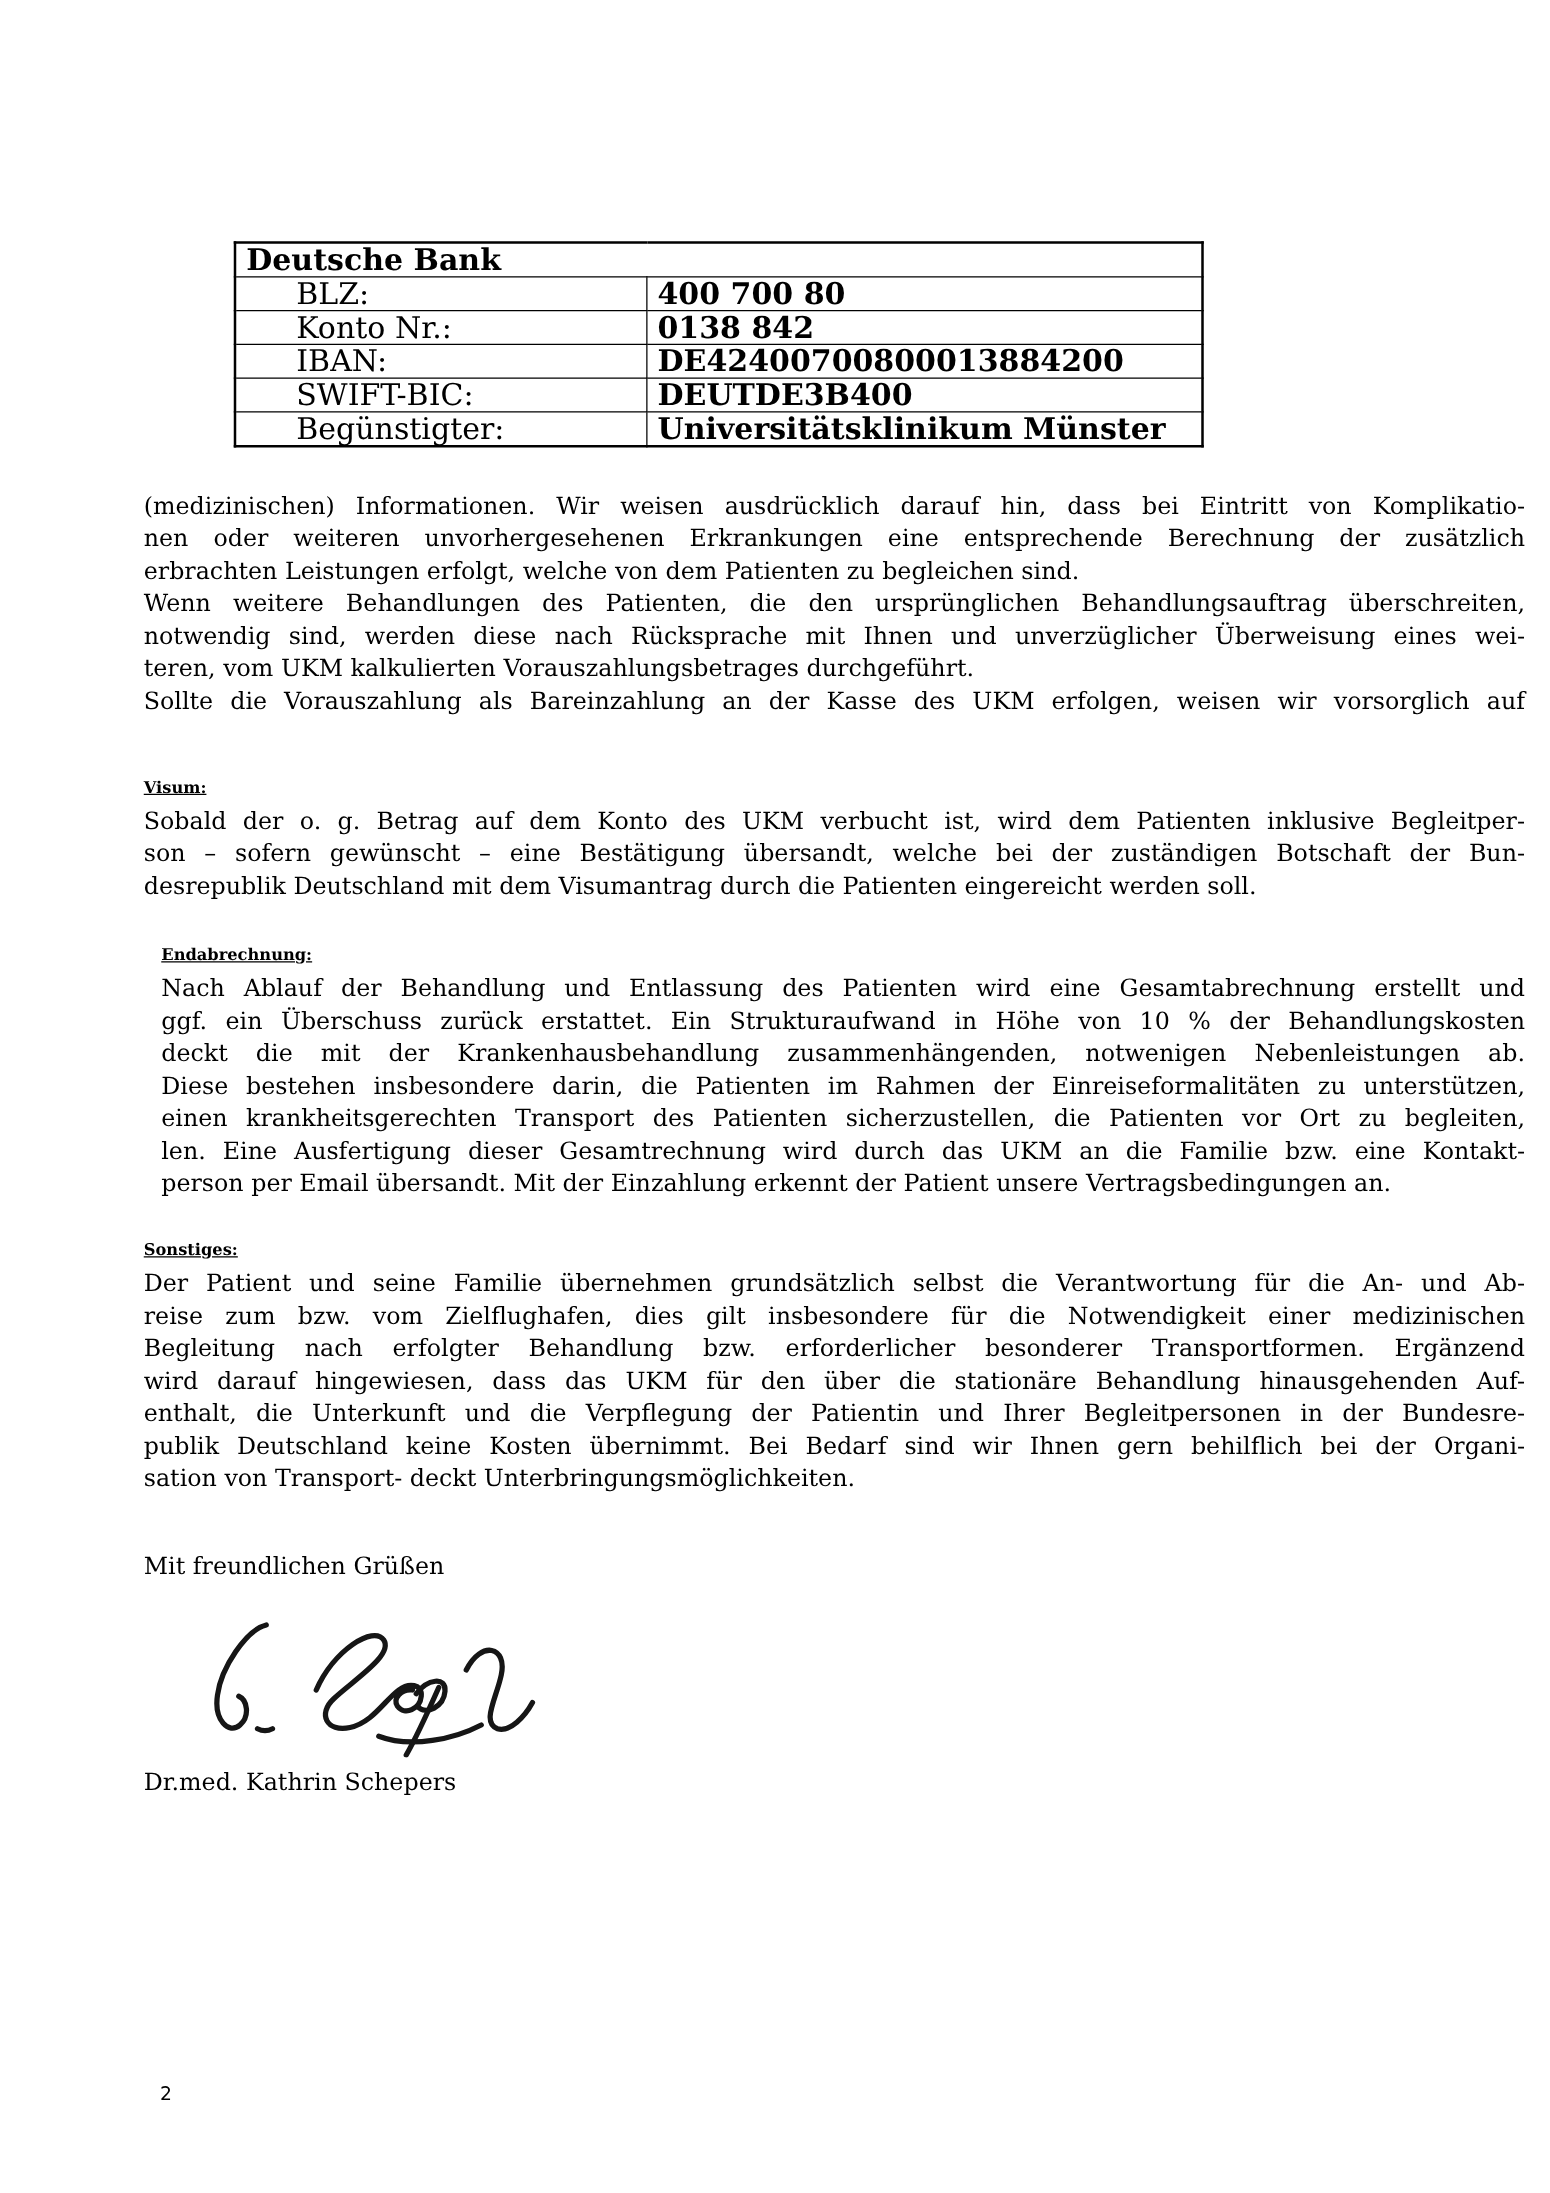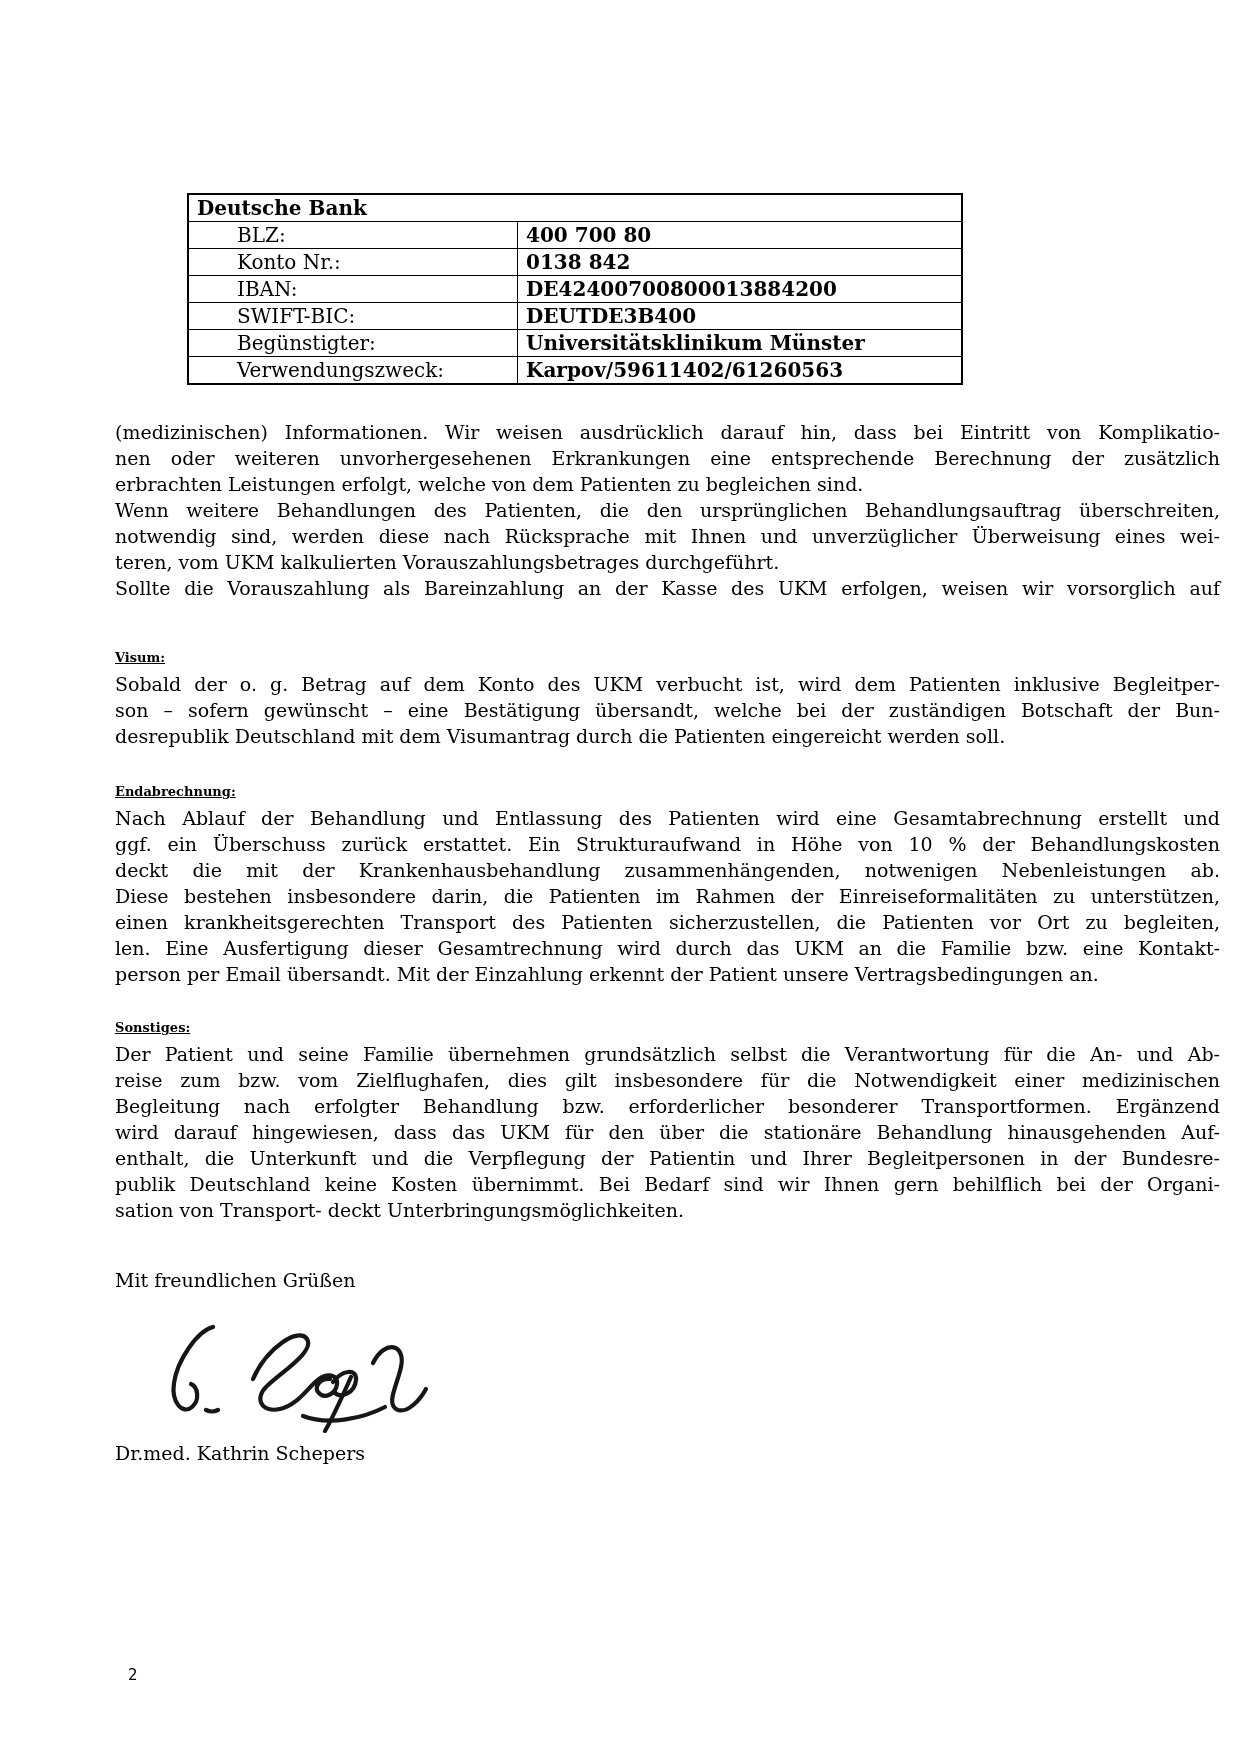--- a/index.html
+++ b/index.html
@@ -10,38 +10,38 @@
     overflow:hidden; position:relative;
   }
   .doc {
     position:absolute; left:115px; top:0; width:1105px;
     font-size:19px; line-height:26px;
   }
   table.bank {
     border-collapse:collapse;
     margin:193px 0 0 72px;
     border:2px solid #000;
-    font-size:20px;
+    font-size:24px;
   }
   .bank td {
     border:1px solid #000;
     height:25px;
     padding:0 8px;
     vertical-align:middle;
     white-space:nowrap;
   }
   .bank td.lbl { width:272px; font-weight:normal;padding-left:48px; }
   .bank td.val { width:427px; font-weight:bold; }
   .bank td.hdr { font-weight:bold; }
   .jl { text-align:justify; text-align-last:justify; }
   .ll { text-align:left; }
   .intro { margin-top:34px; }
   .heading { font-weight:bold; text-decoration:underline; font-size:13px; }
   .sec-visum { margin-top:44px; }
-  .sec-endabrechnung { margin-top:30px; }
+  .sec-endabrechnung { margin-top:30px;margin-left:14px; }
   .sec-sonstiges { margin-top:28px; }
   .salutation { margin-top:44px; }
   svg.signature { display:block; margin:26px 0 0 46px; width:272px; height:114px; }
   svg.signature path {
     fill:none; stroke:#161616; stroke-width:4.2;
     stroke-linecap:round; stroke-linejoin:round;
   }
   .signer { margin-top:7px; }
   .pagenum {
     position:absolute; left:128px; top:1666px;
@@ -70,24 +70,20 @@
       <td class="lbl">IBAN:</td>
       <td class="val">DE42400700800013884200</td>
     </tr>
     <tr>
       <td class="lbl">SWIFT-BIC:</td>
       <td class="val">DEUTDE3B400</td>
     </tr>
     <tr>
       <td class="lbl">Begünstigter:</td>
       <td class="val">Universitätsklinikum Münster</td>
-    </tr>
-    <tr>
-      <td class="lbl">Verwendungszweck:</td>
-      <td class="val">Karpov/59611402/61260563</td>
     </tr>
   </tbody>
     </table>
 
   <div class="intro">
     <div class="jl">(medizinischen) Informationen. Wir weisen ausdrücklich darauf hin, dass bei Eintritt von Komplikatio-</div>
     <div class="jl">nen oder weiteren unvorhergesehenen Erkrankungen eine entsprechende Berechnung der zusätzlich</div>
     <div class="ll">erbrachten Leistungen erfolgt, welche von dem Patienten zu begleichen sind.</div>
     <div class="jl">Wenn weitere Behandlungen des Patienten, die den ursprünglichen Behandlungsauftrag überschreiten,</div>
     <div class="jl">notwendig sind, werden diese nach Rücksprache mit Ihnen und unverzüglicher Überweisung eines wei-</div>

